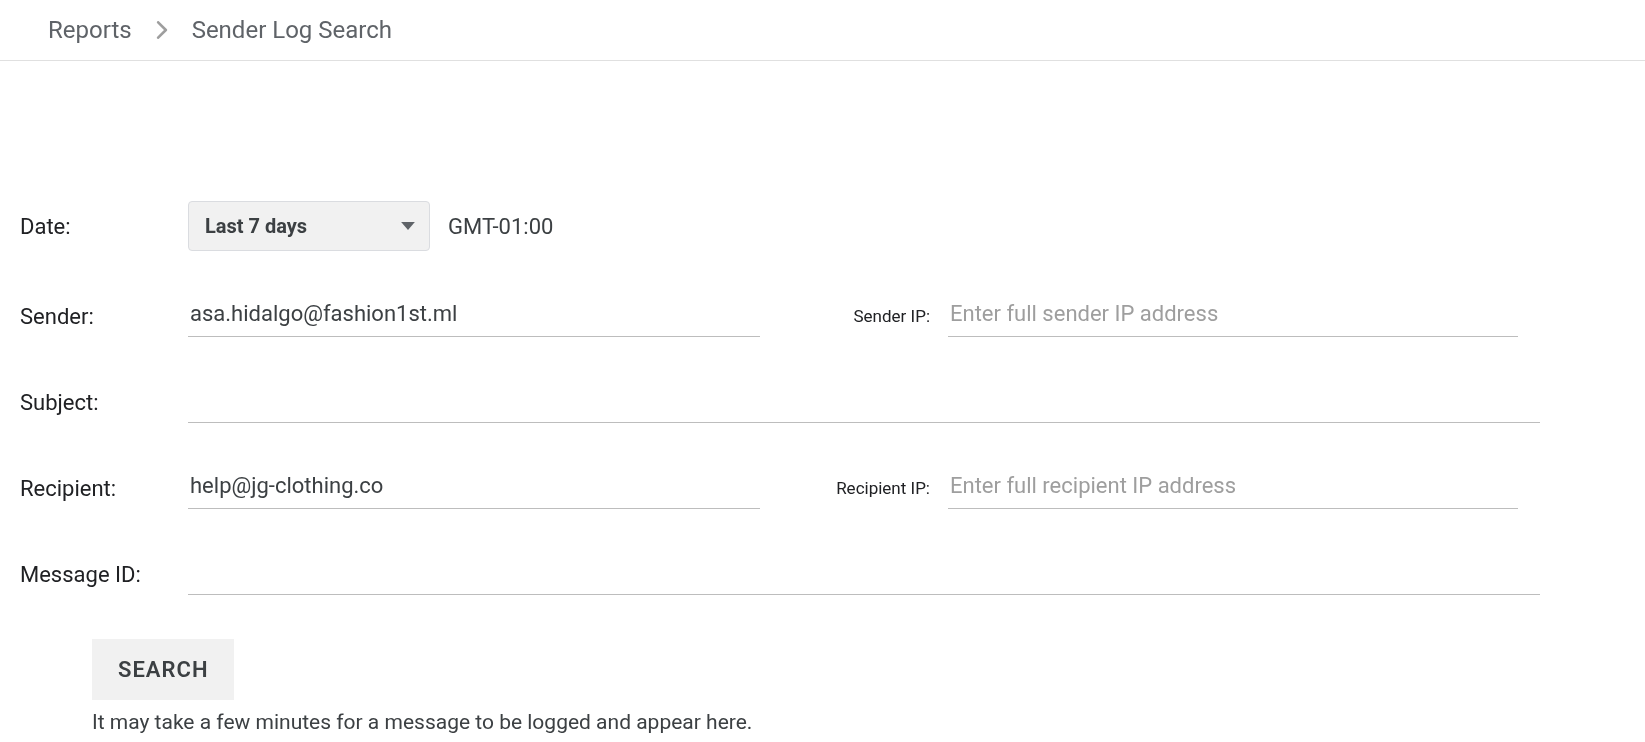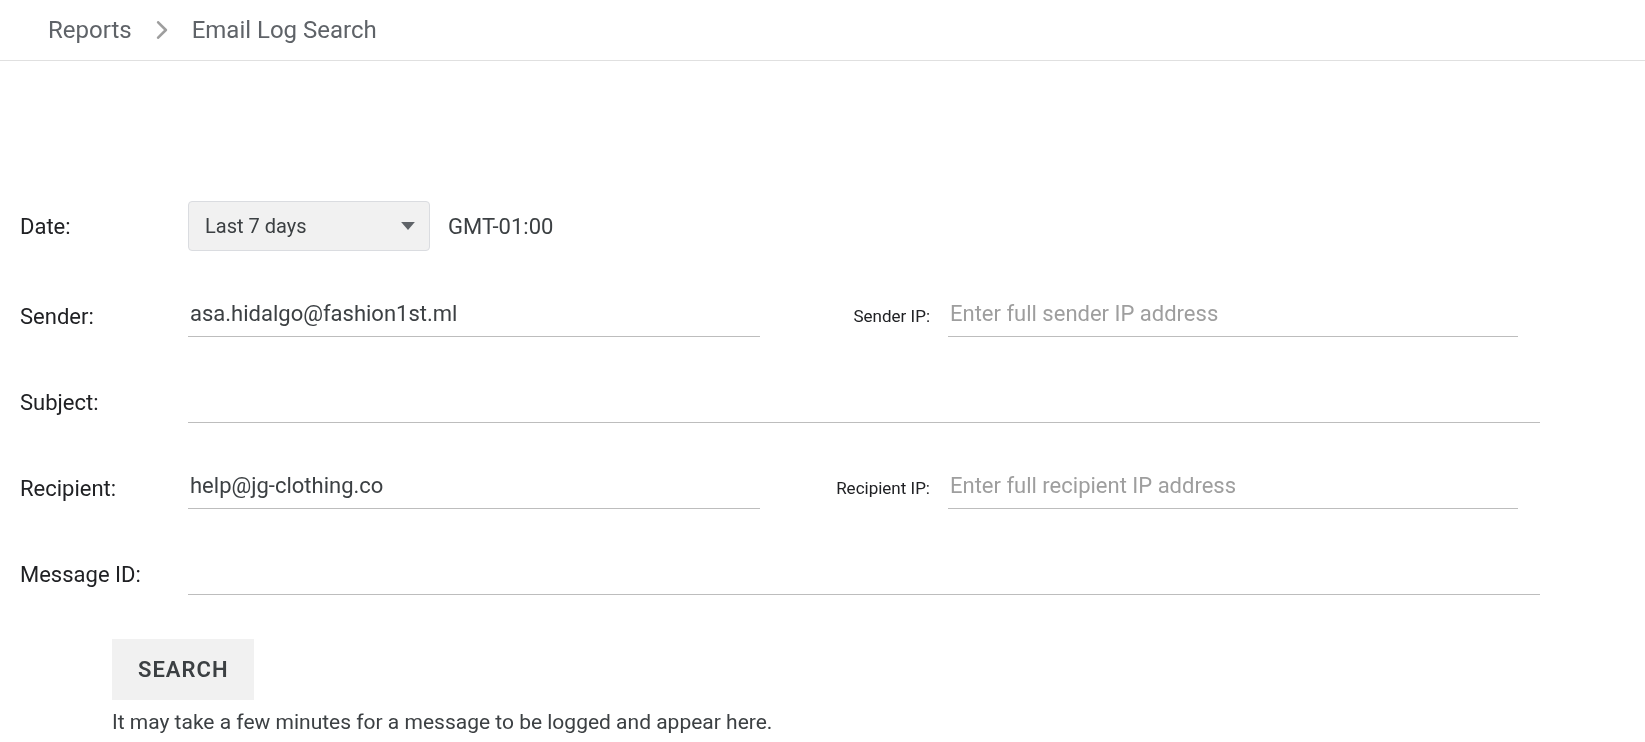--- a/index.html
+++ b/index.html
@@ -54,21 +54,21 @@
       display: inline-flex;
       align-items: center;
       justify-content: space-between;
       background: #f1f1f1;
       border: 1px solid #dadce0;
       border-radius: 4px;
       padding: 12px 14px 12px 16px;
       width: 242px;
       cursor: pointer;
       font-size: 20px;
-      font-weight: 400;
+      font-weight: 700;
       color: #3c4043;
     }
     .date-select .caret {
       display: inline-flex;
       color: #5f6368;
     }
     .tz {
       margin-left: 18px;
       font-size: 22px;
       color: #3c4043;
@@ -109,21 +109,21 @@
     .tf-left {
       width: 572px;
     }
     .tf-right {
       width: 570px;
     }
     .tf-wide {
       width: 1352px;
     }
     .submit-row {
-      margin-left: 92px;
+      margin-left: 72px;
       margin-top: 10px;
     }
     .search-btn {
       background: #f1f1f1;
       border: none;
       padding: 18px 26px;
       font-size: 22px;
       font-weight: 600;
       color: #3c4043;
       letter-spacing: 1px;
@@ -139,21 +139,21 @@
 </head>
 <body>
 
 <div class="breadcrumb">
   <span class="breadcrumb-link">Reports</span>
   <span class="breadcrumb-sep">
     <svg width="12" height="18" viewBox="0 0 8 14">
         <path d="M1 1 L7 7 L1 13" stroke="#9e9e9e" stroke-width="2" fill="none" stroke-linecap="round" stroke-linejoin="round"></path>
       </svg>
   </span>
-  <span class="breadcrumb-current">Email Log Search</span>
+  <span class="breadcrumb-current">Sender Log Search</span>
 </div>
 
 <div class="form-area">
 
   <div class="form-row">
     <div class="form-label">Date:</div>
     <div class="date-select">
       <span>Last 7 days</span>
       <span class="caret">
         <svg width="14" height="8" viewBox="0 0 12 7">

